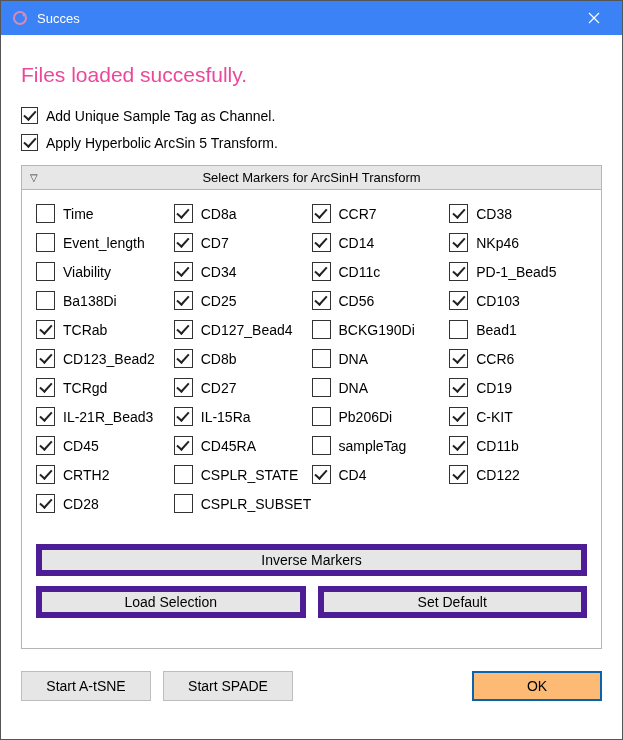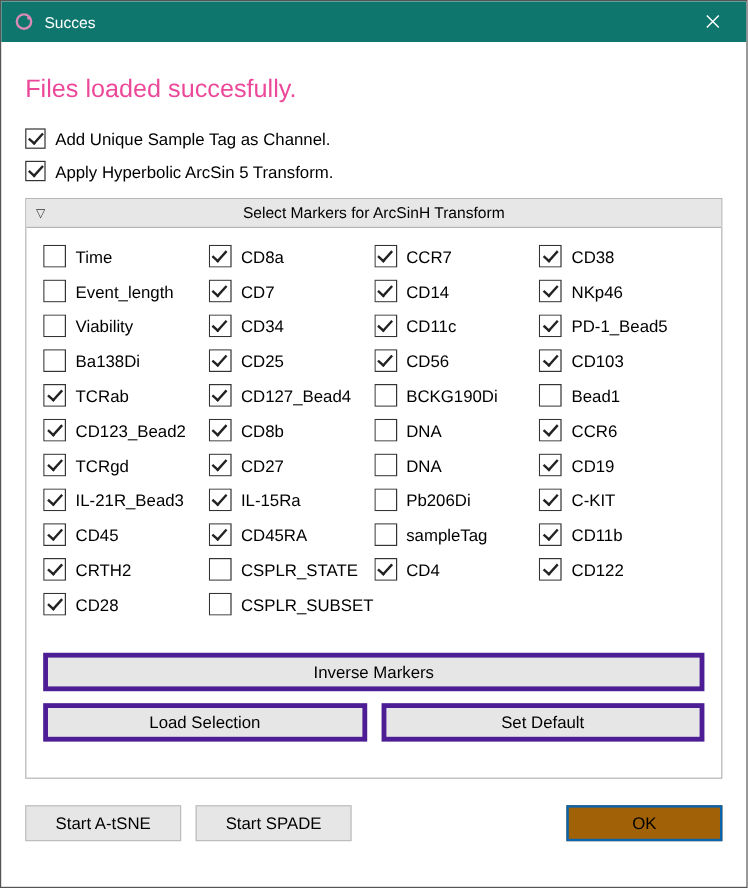--- a/index.html
+++ b/index.html
@@ -7,21 +7,21 @@
     margin: 0;
     font-family: "Segoe UI", Tahoma, sans-serif;
     font-size: 13px;
     background: #fff;
     width: 623px;
     height: 740px;
     overflow: hidden;
     border: 1px solid #555;
   }
   .titlebar {
-    background: #0f766e;
+    background: #3b82f6;
     color: #fff;
     height: 34px;
     display: flex;
     align-items: center;
     padding: 0 8px 0 10px;
   }
   .titlebar .app-icon {
     width: 18px; height: 18px;
     margin-right: 8px;
     display: flex; align-items: center; justify-content: center;
@@ -102,21 +102,21 @@
   .marker-cell .chk {
     width: 19px; height: 19px;
   }
   .panel-inner-btns {
     padding: 0 14px 14px 14px;
   }
   .wide-btn {
     width: 100%;
     height: 32px;
     background: #e6e6e6;
-    border: 4px solid #4c1d95;
+    border: 6px solid #4c1d95;
     font-size: 14px;
     cursor: pointer;
     font-family: inherit;
     margin-bottom: 10px;
   }
   .two-btn-row {
     display: flex;
     gap: 12px;
   }
   .two-btn-row .wide-btn { margin-bottom: 16px; }
@@ -130,21 +130,21 @@
     height: 30px;
     min-width: 130px;
     background: #e6e6e6;
     border: 1px solid #bdbdbd;
     font-size: 14px;
     cursor: pointer;
     font-family: inherit;
   }
   .btn.primary {
     border: 2px solid #0a64ad;
-    background: #a16207;
+    background: #fdba74;
   }
 </style>
 </head>
 <body>
 
 <div class="titlebar">
   <span class="app-icon">
     <svg width="16" height="16" viewBox="0 0 16 16">
         <circle cx="8" cy="8" r="6" fill="none" stroke="#d68ab5" stroke-width="2"></circle>
         <circle cx="12" cy="5" r="1.5" fill="#d68ab5"></circle>

